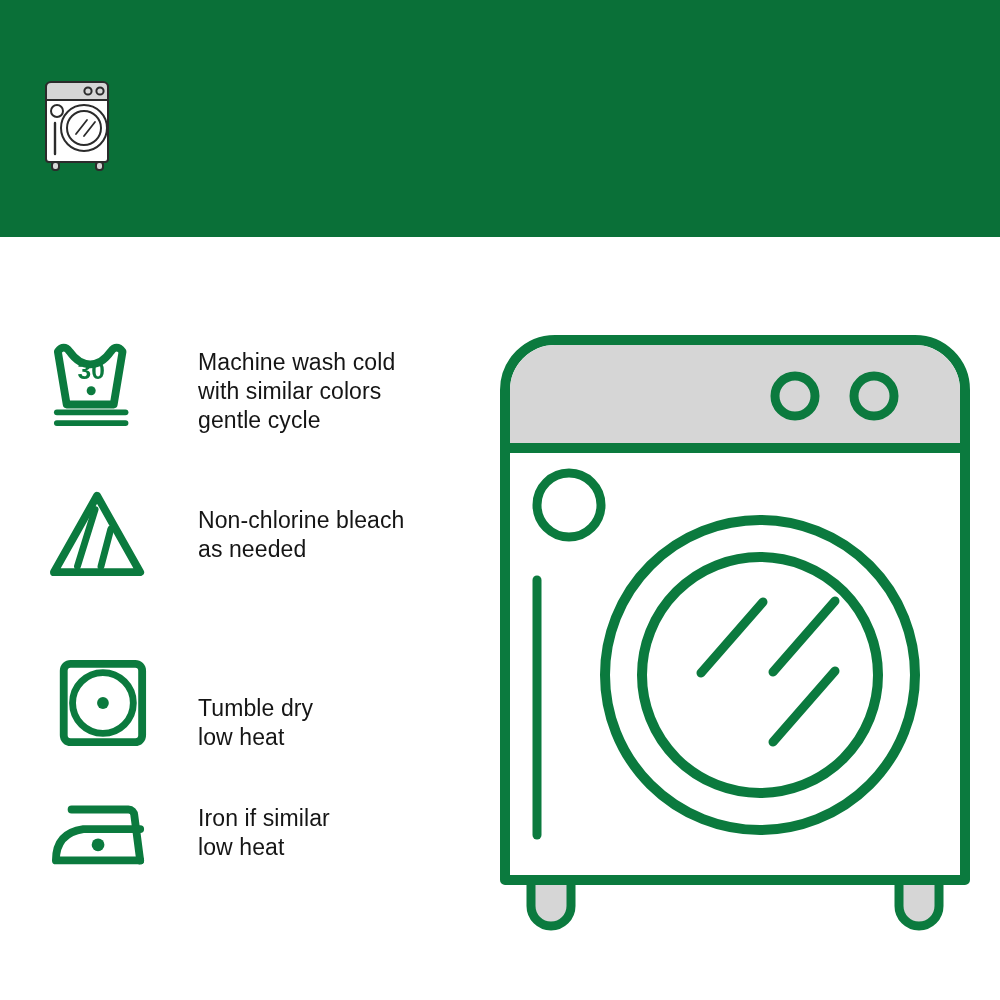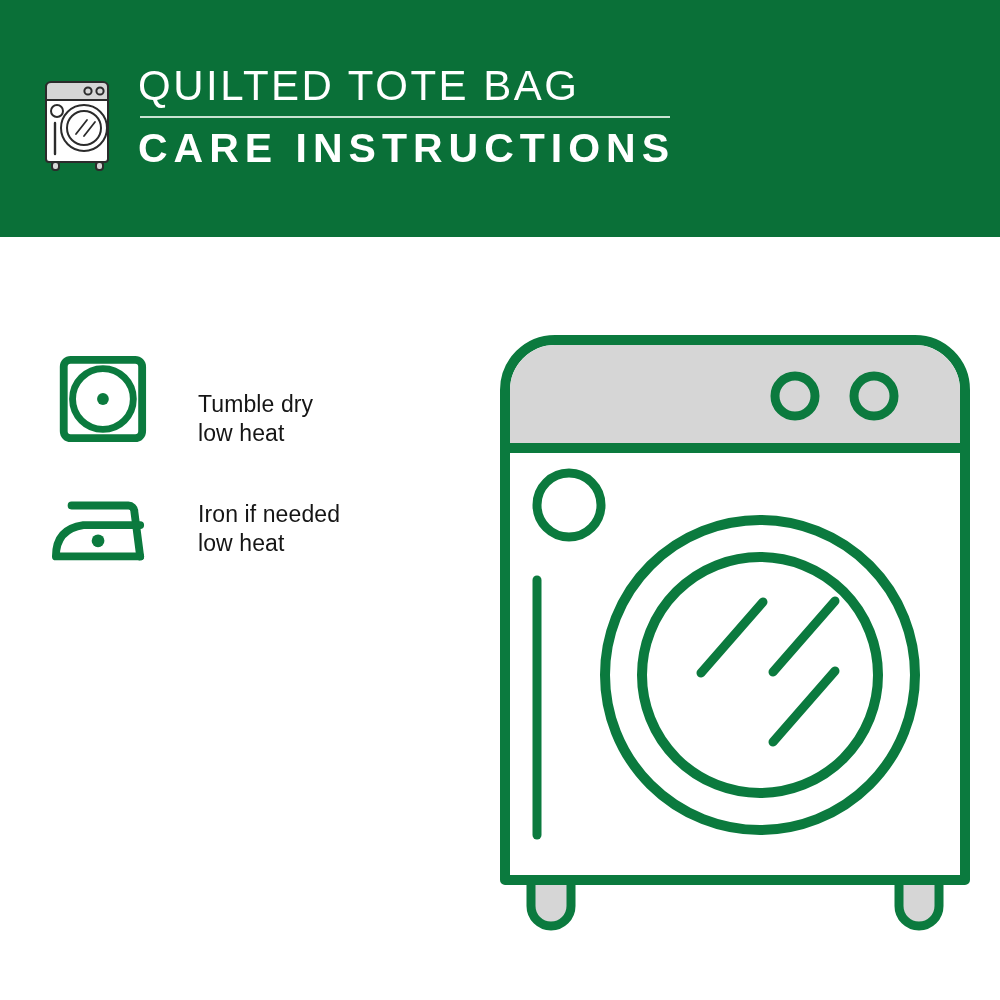--- a/index.html
+++ b/index.html
@@ -138,32 +138,56 @@
         <circle cx="44" cy="62" r="23" fill="none" stroke="#2b2b2b" stroke-width="2"></circle>
         <circle cx="44" cy="62" r="17" fill="none" stroke="#2b2b2b" stroke-width="2"></circle>
         <line x1="36" y1="68" x2="47" y2="54" stroke="#2b2b2b" stroke-width="1.8" stroke-linecap="round"></line>
         <line x1="44" y1="70" x2="55" y2="56" stroke="#2b2b2b" stroke-width="1.8" stroke-linecap="round"></line>
 
         <rect x="12" y="96" width="7" height="8" rx="3" fill="#d6d6d6" stroke="#2b2b2b" stroke-width="2"></rect>
         <rect x="56" y="96" width="7" height="8" rx="3" fill="#d6d6d6" stroke="#2b2b2b" stroke-width="2"></rect>
       </svg>
     </div>
 
-    <div class="header-text">
-      <div class="title-main">QUILTED TOTE BAG</div>
-      <div class="title-rule"></div>
-      <div class="title-sub">CARE INSTRUCTIONS</div>
-    </div>
 
   </div>
 </div>
 
 <div class="care-list">
 
-
+  <div class="care-row row-wash">
+    <div class="care-symbol">
+      <svg viewBox="0 0 110 100" width="108" height="98" aria-hidden="true">
+        <path d="M10 20 q6 -8 12 0 q9 13 21 13 q12 0 21 -13 q6 -8 12 0 l-9 54 h-48 z" fill="none" stroke="#0b7a3e" stroke-width="8" stroke-linejoin="round" stroke-linecap="round" transform="translate(2,2)"></path>
+        <text x="46" y="50" text-anchor="middle" font-family="Liberation Sans, sans-serif" font-size="25" font-weight="700" fill="#0b7a3e">30</text>
+        <circle cx="46" cy="62" r="4.6" fill="#0b7a3e"></circle>
+        <line x1="11" y1="84" x2="81" y2="84" stroke="#0b7a3e" stroke-width="6" stroke-linecap="round"></line>
+        <line x1="11" y1="95" x2="81" y2="95" stroke="#0b7a3e" stroke-width="6" stroke-linecap="round"></line>
+      </svg>
+    </div>
+    <div class="care-text">
+      <div>Machine wash cold</div>
+      <div>with similar colors</div>
+      <div>gentle cycle</div>
+    </div>
+  </div>
+
+  <div class="care-row row-bleach">
+    <div class="care-symbol">
+      <svg viewBox="0 0 110 100" width="108" height="98" aria-hidden="true">
+        <path d="M52 12 L96 90 L8 90 Z" fill="none" stroke="#0b7a3e" stroke-width="8" stroke-linejoin="round"></path>
+        <line x1="50" y1="26" x2="32" y2="84" stroke="#0b7a3e" stroke-width="7" stroke-linecap="round"></line>
+        <line x1="66" y1="46" x2="56" y2="84" stroke="#0b7a3e" stroke-width="7" stroke-linecap="round"></line>
+      </svg>
+    </div>
+    <div class="care-text">
+      <div>Non-chlorine bleach</div>
+      <div>as needed</div>
+    </div>
+  </div>
 
   <div class="care-row row-dry">
     <div class="care-symbol">
       <svg viewBox="0 0 110 100" width="108" height="98" aria-hidden="true">
         <rect x="18" y="10" width="80" height="80" rx="7" ry="7" fill="none" stroke="#0b7a3e" stroke-width="8"></rect>
         <circle cx="58" cy="50" r="31" fill="none" stroke="#0b7a3e" stroke-width="7"></circle>
         <circle cx="58" cy="50" r="6" fill="#0b7a3e"></circle>
       </svg>
     </div>
     <div class="care-text">
@@ -174,21 +198,21 @@
 
   <div class="care-row row-iron">
     <div class="care-symbol">
       <svg viewBox="0 0 110 100" width="108" height="98" aria-hidden="true">
         <path d="M26 26 h58 a6 6 0 0 1 6 6 l6 46" fill="none" stroke="#0b7a3e" stroke-width="8" stroke-linecap="round" stroke-linejoin="round"></path>
         <path d="M96 78 h-86 a0 0 0 0 1 0 0 q0 -28 28 -32 h58" fill="none" stroke="#0b7a3e" stroke-width="8" stroke-linecap="round" stroke-linejoin="round"></path>
         <circle cx="53" cy="62" r="6.5" fill="#0b7a3e"></circle>
       </svg>
     </div>
     <div class="care-text">
-      <div>Iron if needed</div>
+      <div>Iron if similar</div>
       <div>low heat</div>
     </div>
   </div>
 
 </div>
 
 <div class="machine-illustration">
   <svg viewBox="0 0 480 610" width="480" height="610" aria-hidden="true">
 
     <path d="M36 546 h40 v30 a20 20 0 0 1 -40 0 z" fill="#d6d6d6" stroke="#0b7a3e" stroke-width="9" stroke-linejoin="round"></path>

